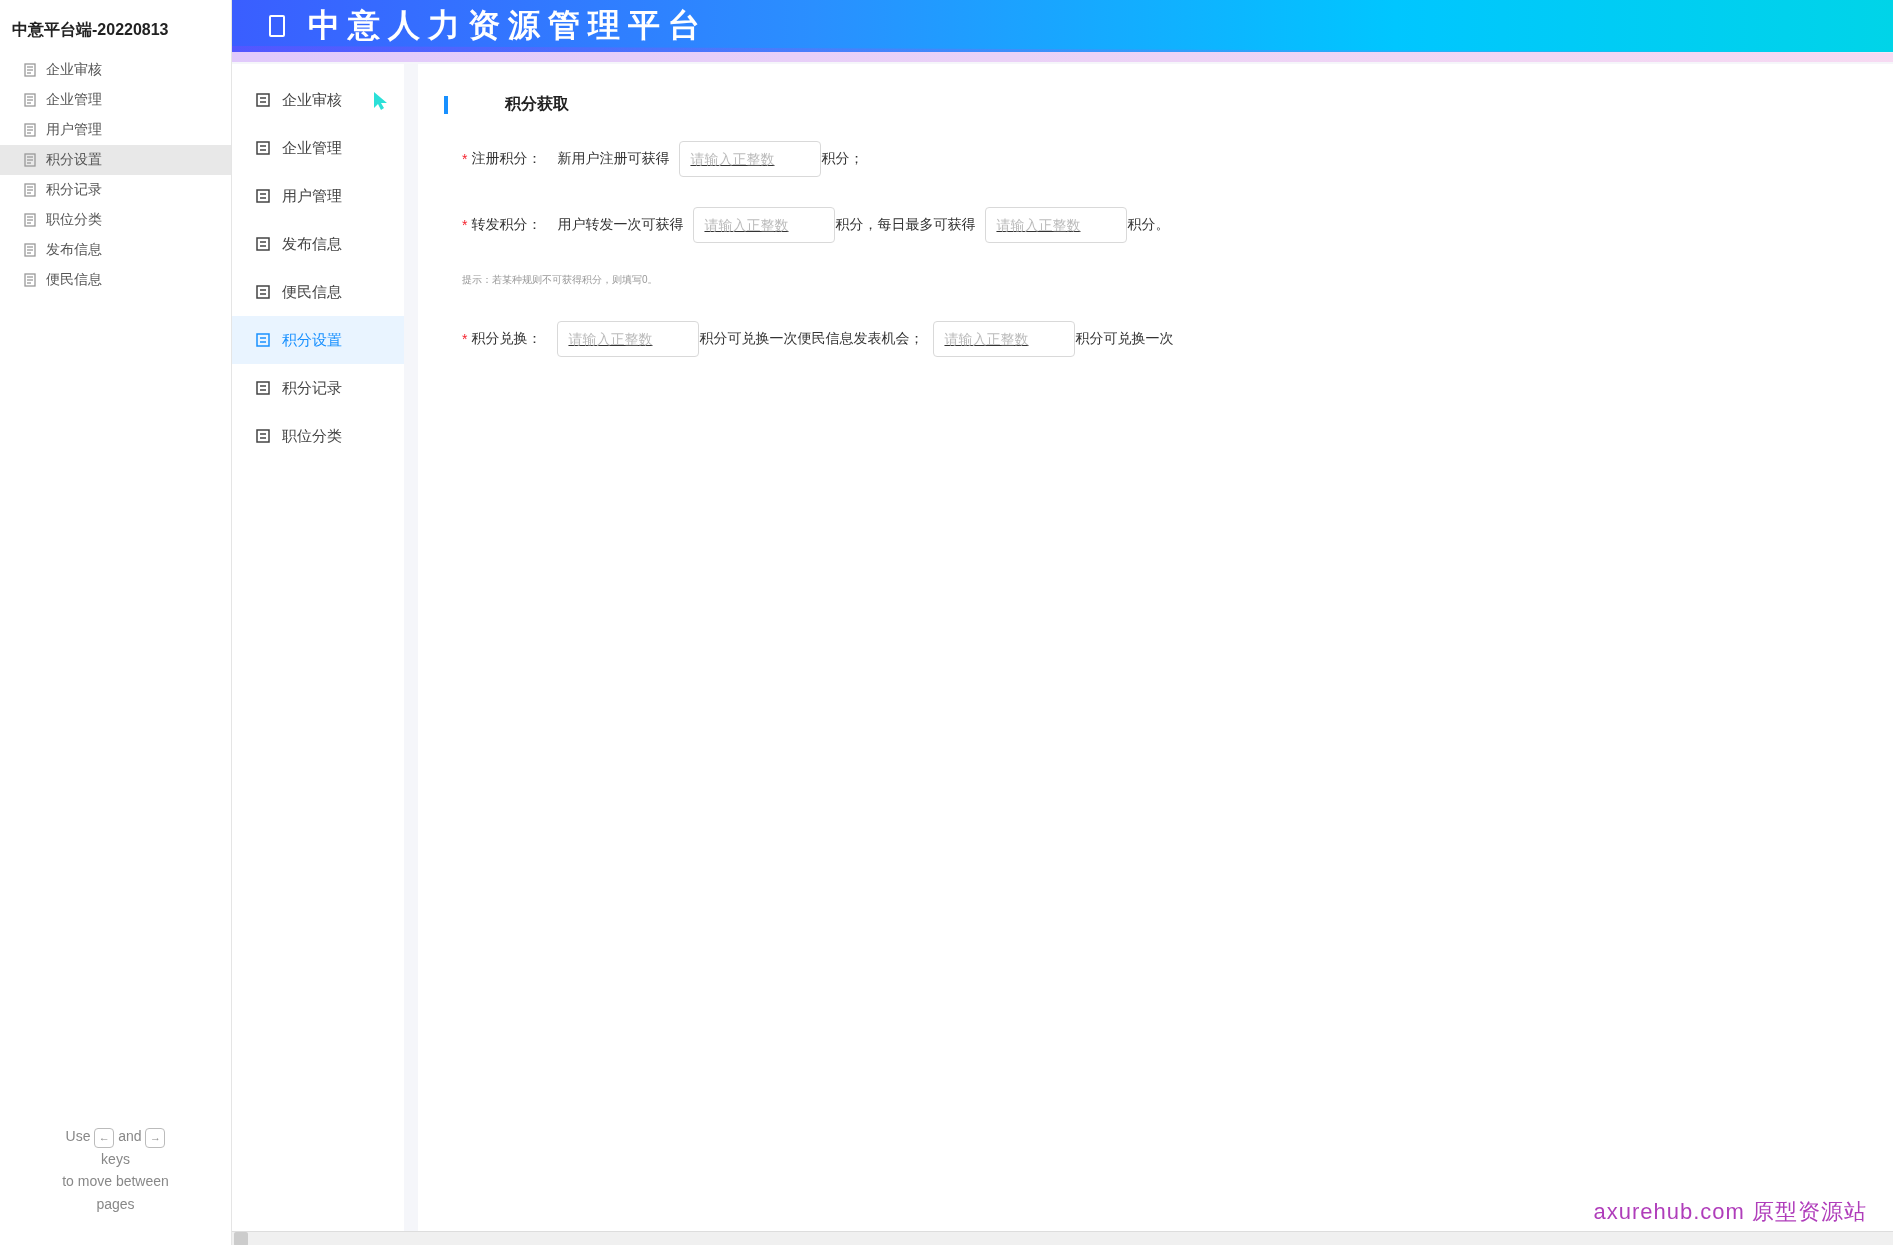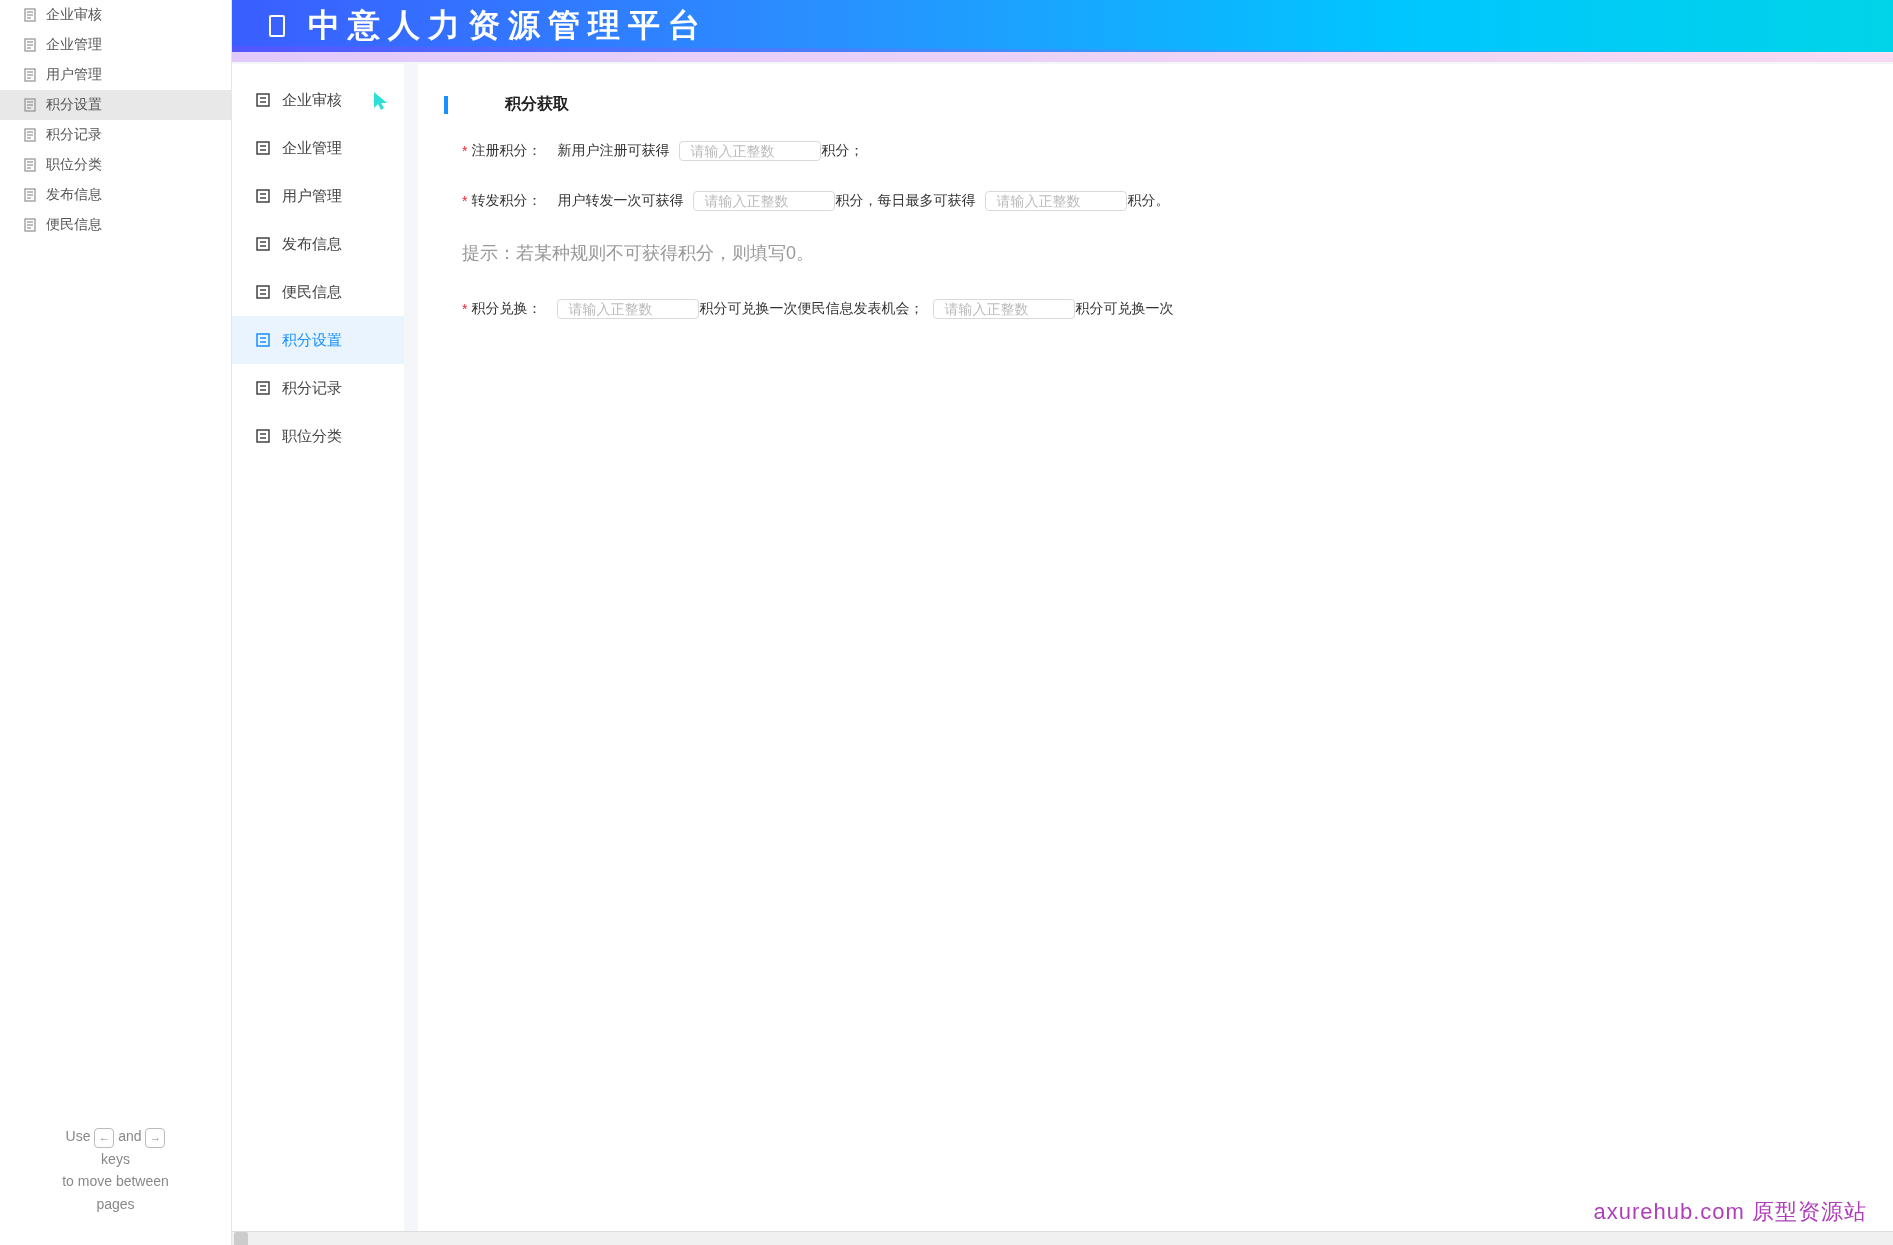--- a/index.html
+++ b/index.html
@@ -41,37 +41,38 @@
 .cursor-pointer-icon svg { fill:#2be0d8; }
 
 
 .content-panel { flex:1; background:#fff; margin-left:14px; padding: 30px 26px; overflow:auto; }
 .section-heading { display:flex; align-items:center; font-size:16px; font-weight:bold; color:#222; margin-bottom:26px;gap:47px; }
 .heading-bar { width:4px; height:18px; background:#1890ff; margin-right:10px; }
 .form-row { display:flex; align-items:center; margin-bottom:30px; padding-left:18px; color:#333; font-size:14px; }
 .req-star { color:#f5222d; margin-right:4px; }
 .row-label { width:86px; }
 .row-text { margin:0 10px 0 0; }
-.num-input { width:142px; height:20px; border:1px solid #d9d9d9; border-radius:4px; padding:0 10px; font-size:14px; color:#333; outline:none; }
+.num-input { width:142px; height:36px; border:1px solid #d9d9d9; border-radius:4px; padding:0 10px; font-size:14px; color:#333; outline:none;text-decoration:underline; }
 .num-input::placeholder { color:#bbb; }
-.hint-row { color:#999; padding-left:18px; margin-bottom:34px; font-size:18px; }
+.hint-row { color:#999; padding-left:18px; margin-bottom:34px; font-size:10px; }
 
 
 .watermark { position:absolute; right:26px; bottom:18px; color:#a21caf; font-size:22px; letter-spacing:1px; opacity:0.85; pointer-events:none; }
 
 
 .hscroll-stub { height:14px; background:#f0f0f0; border-top:1px solid #ddd; }
 .hscroll-stub .thumb { width:14px; height:14px; background:#ccc; display:inline-block; margin-left:2px; border-radius:2px; }
 </style>
 </head>
 <body>
 
 <div class="app-root">
 
   <div class="outline-panel">
+    <div class="outline-title">中意平台端-20220813</div>
     <div class="outline-list">
         <div class="outline-item">
           <span class="outline-doc-icon">
             <svg viewBox="0 0 12 14">
               <rect x="1" y="1" width="10" height="12"></rect>
               <line x1="3" y1="4" x2="9" y2="4"></line>
               <line x1="3" y1="7" x2="9" y2="7"></line>
               <line x1="3" y1="10" x2="7" y2="10"></line>
             </svg>
           </span>

